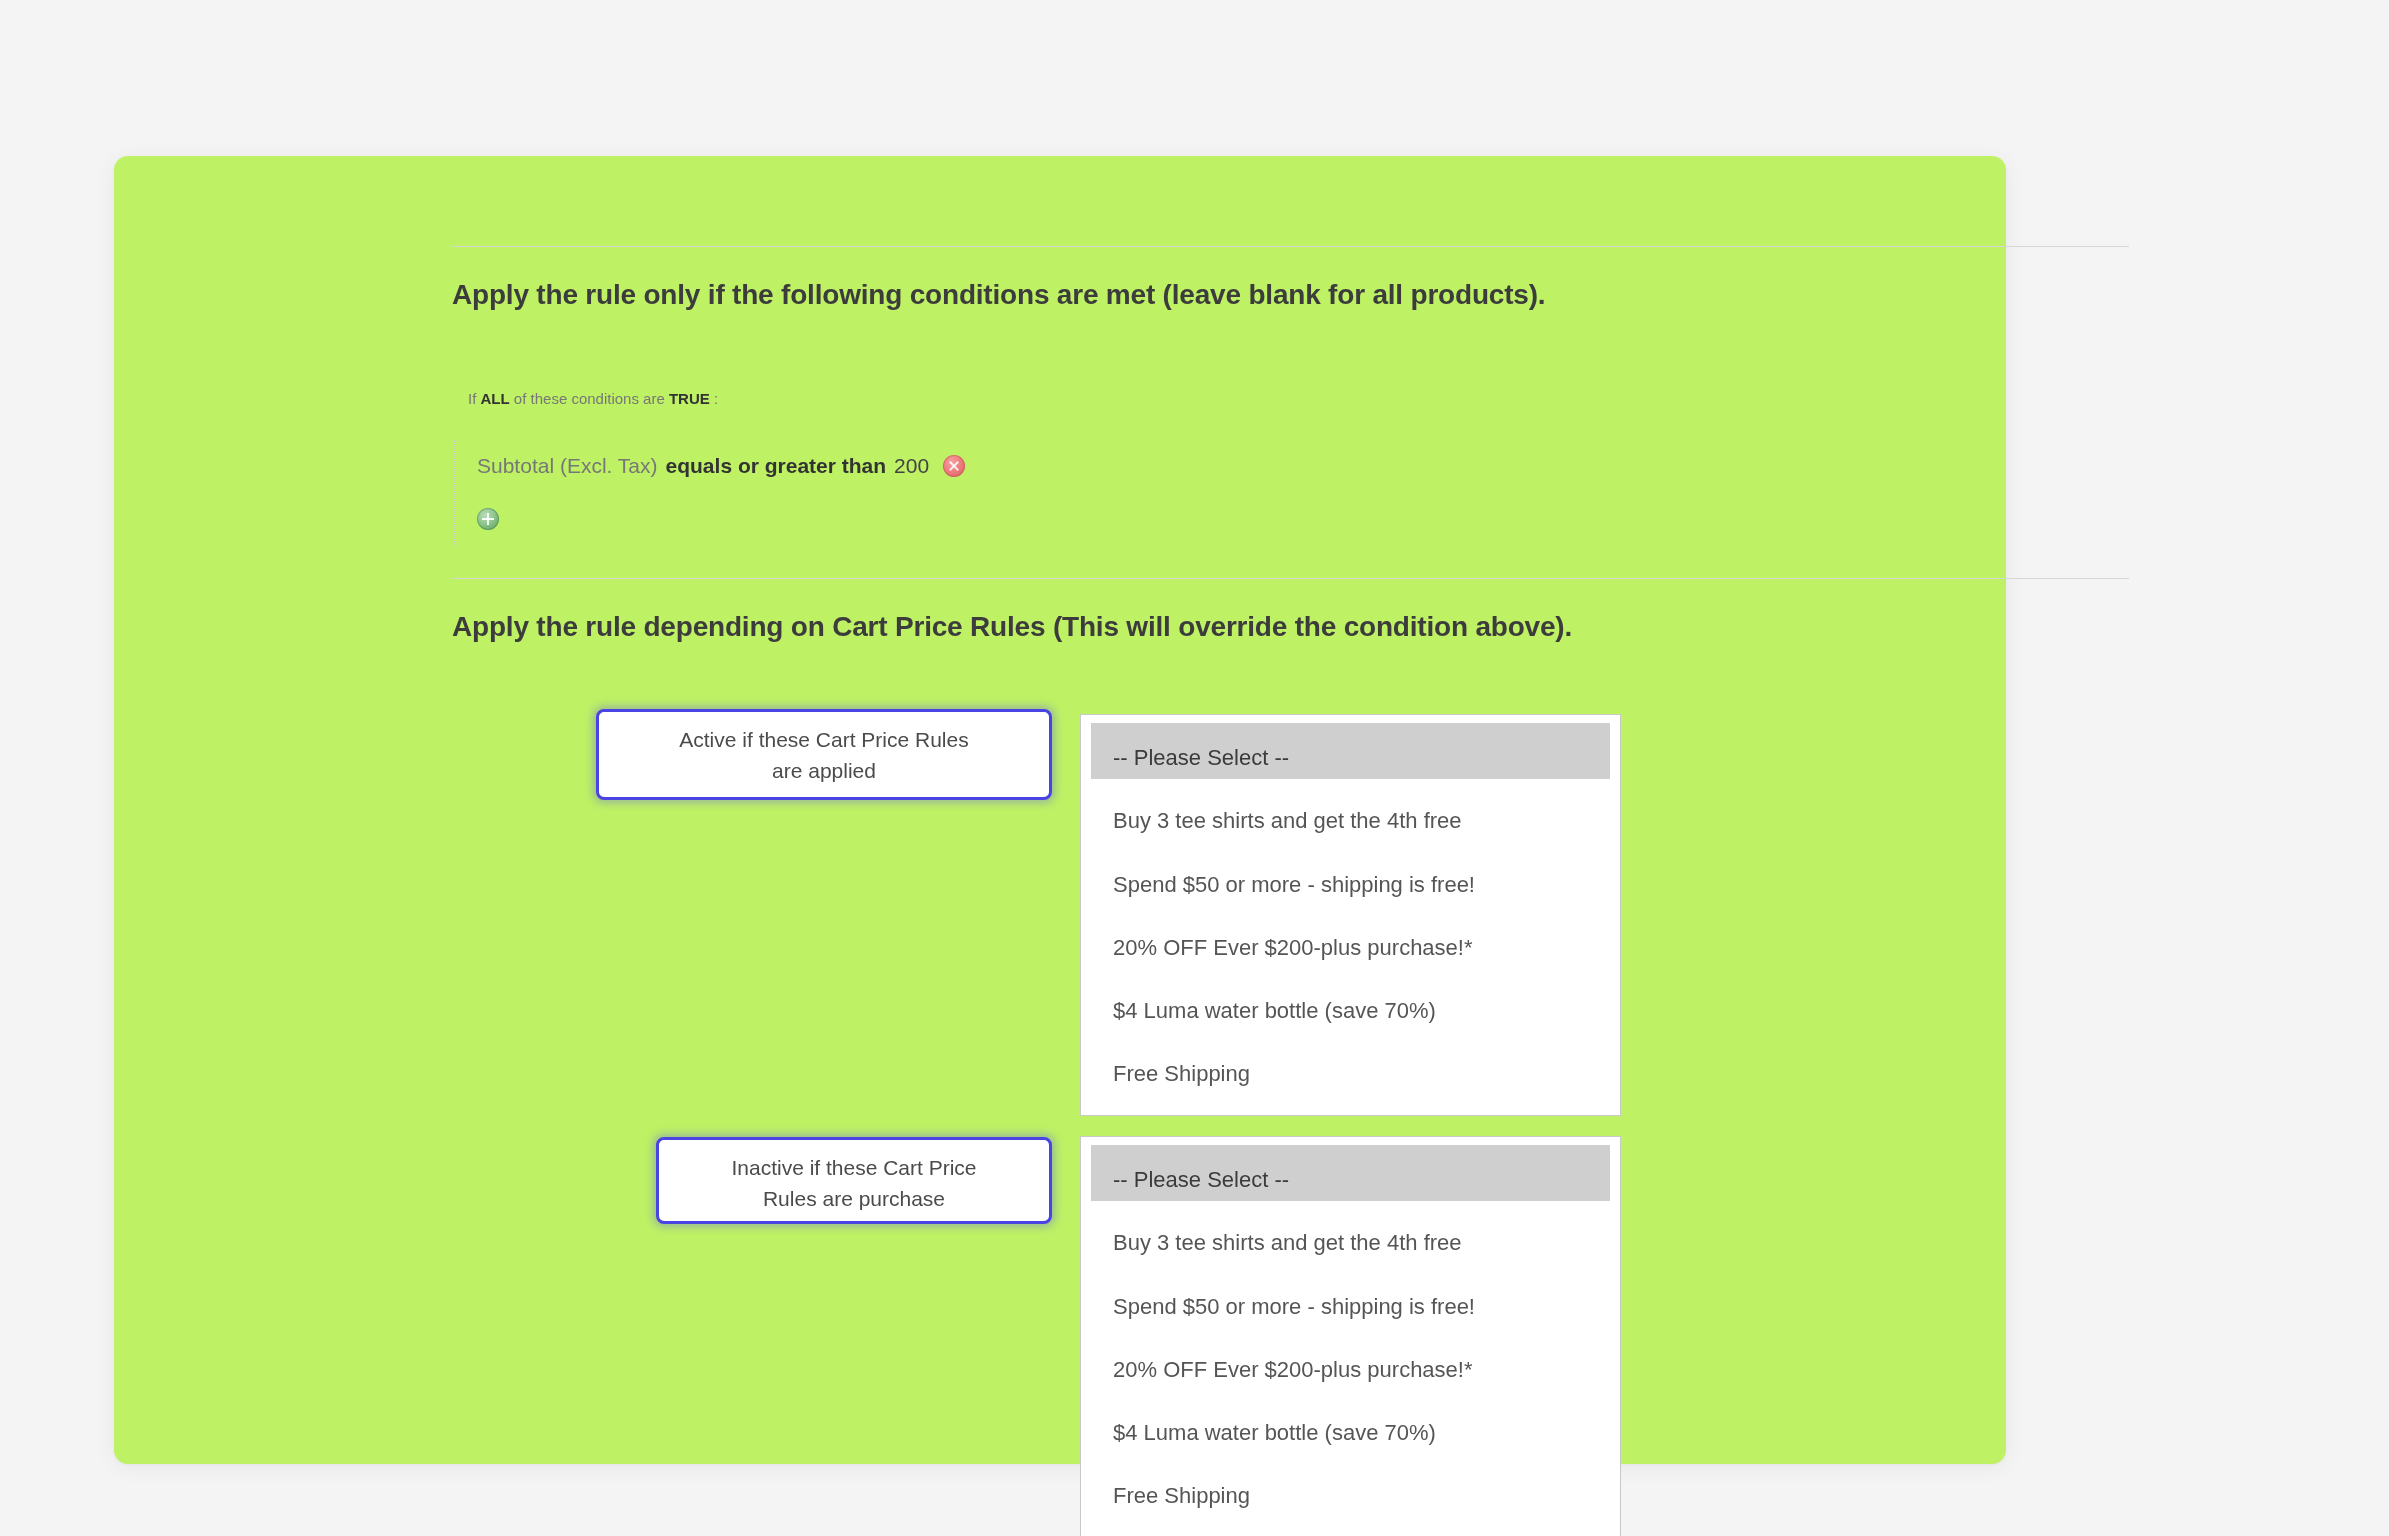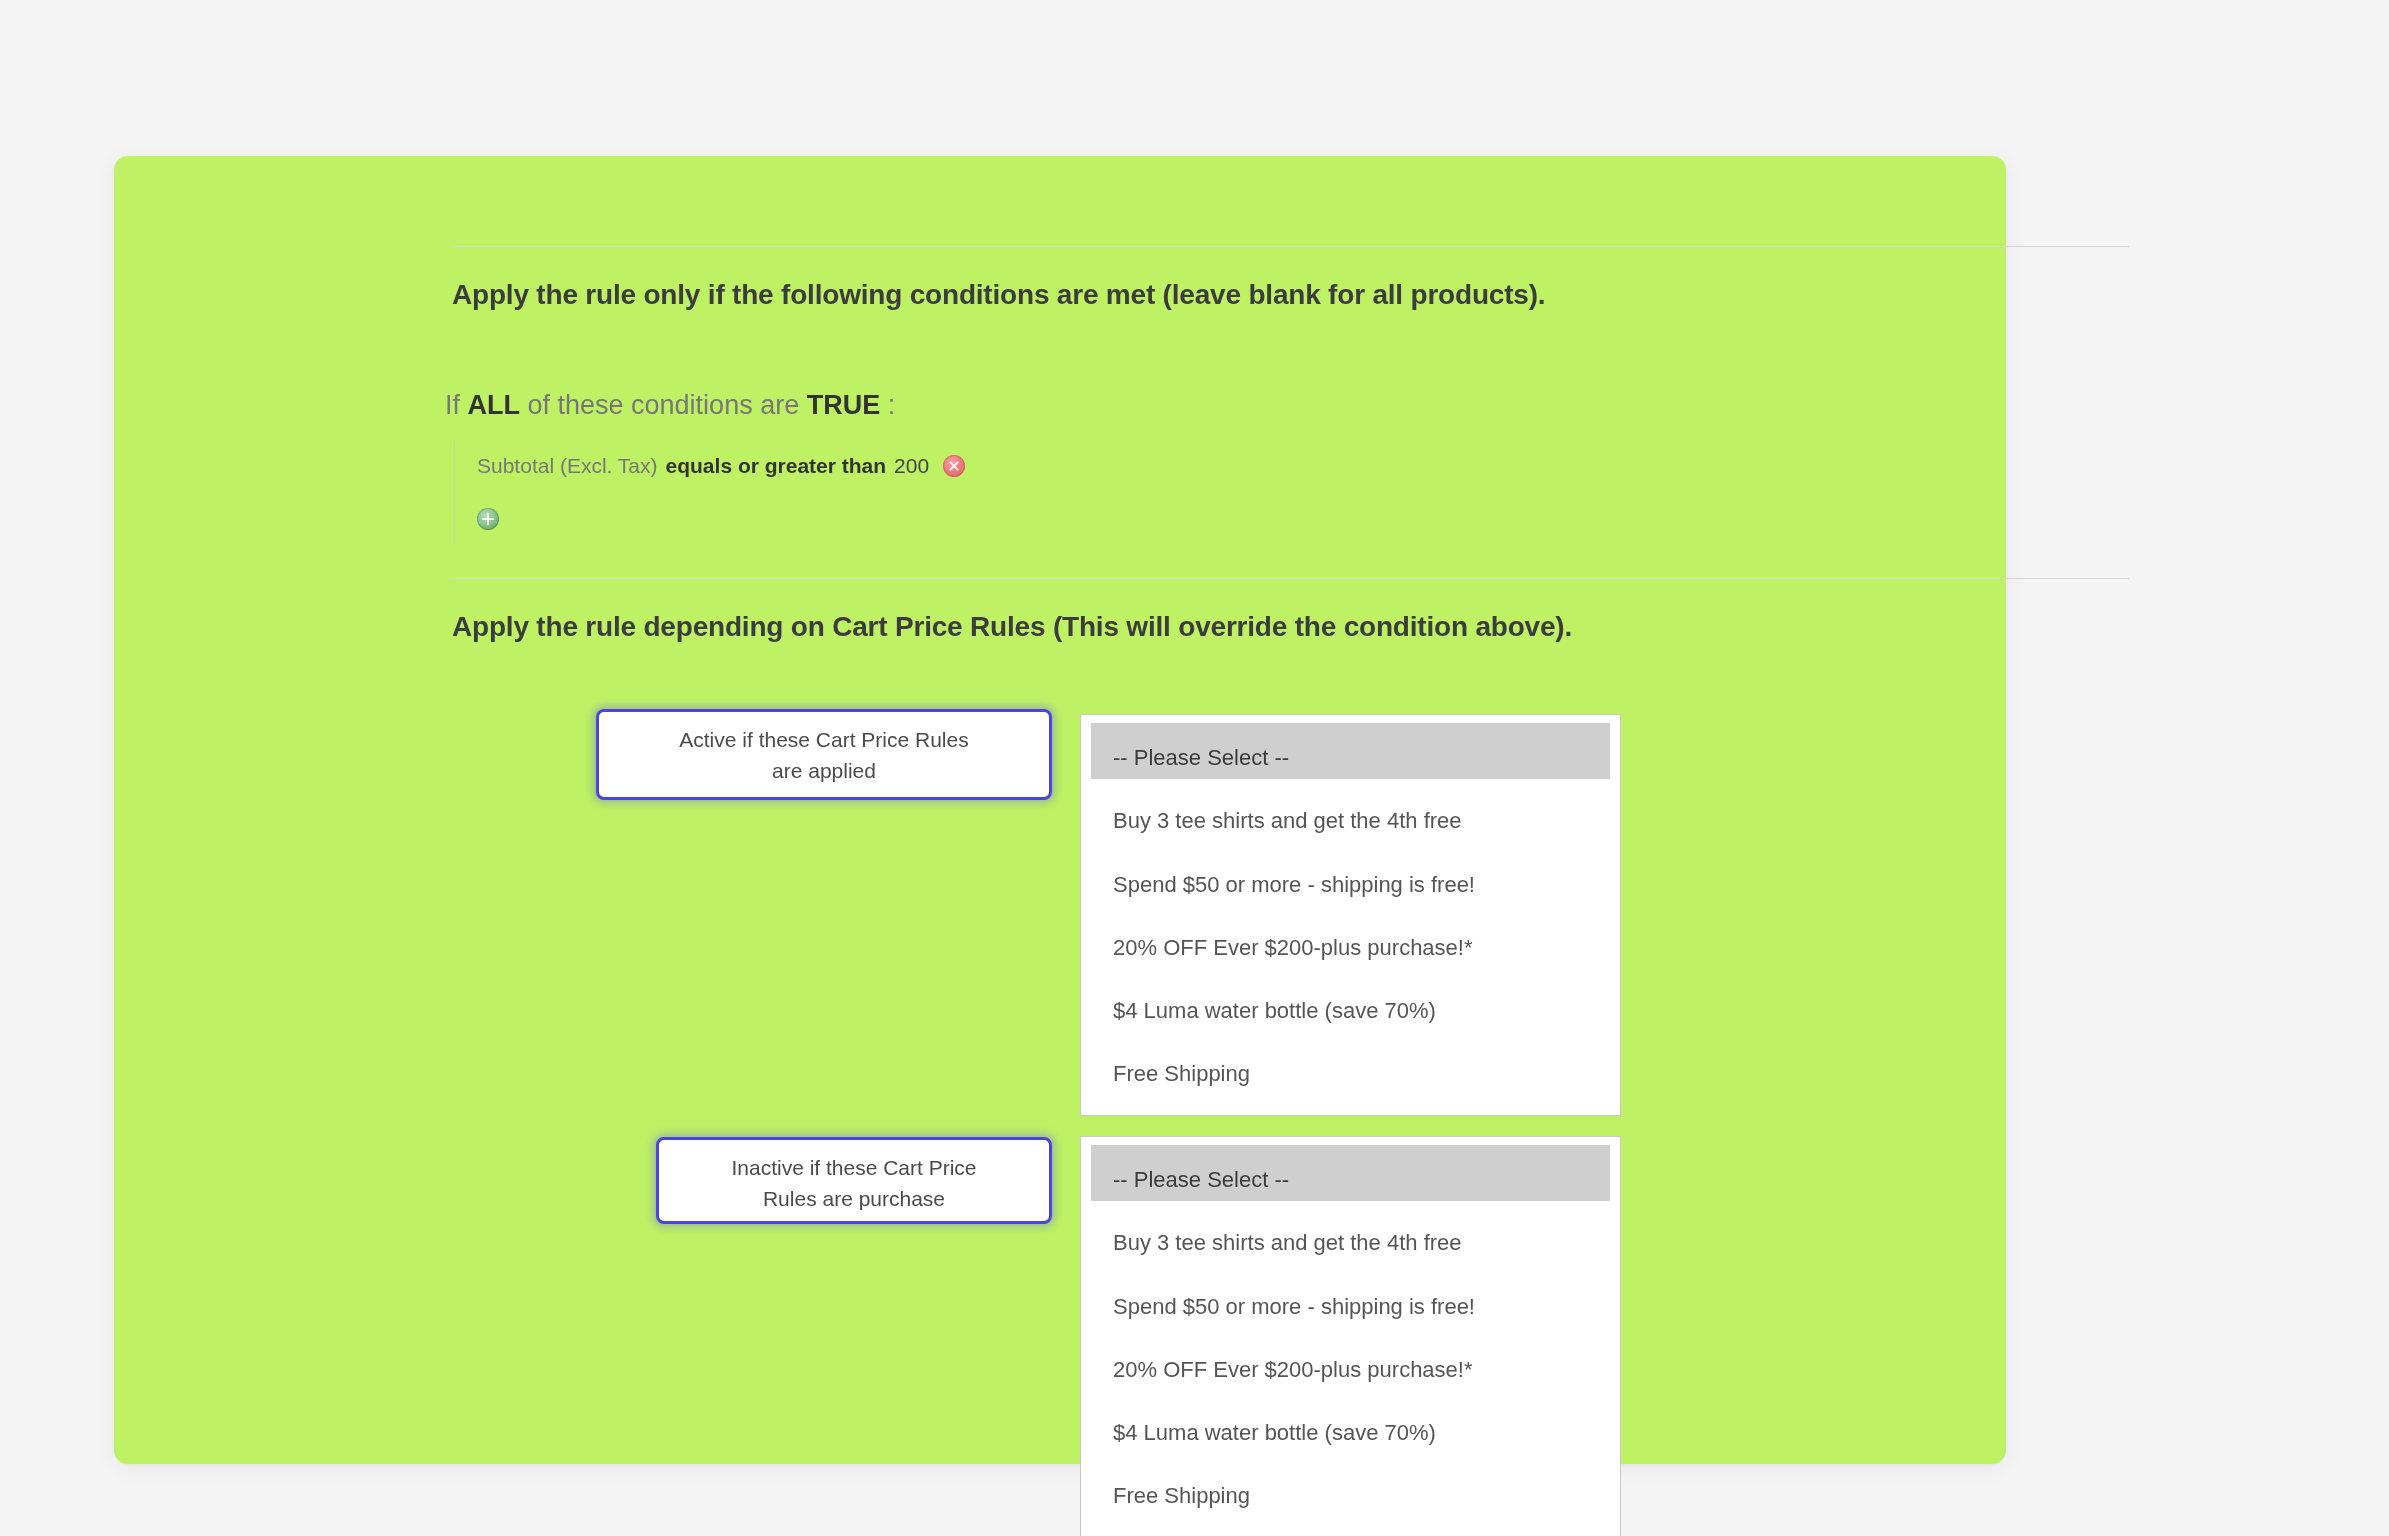--- a/index.html
+++ b/index.html
@@ -52,23 +52,23 @@
     width: 1678px;
     height: 1px;
     background: #d6d6d6;
   }
   #divider-conditions { top: 90px; }
   #divider-cartrules  { top: 422px; }
 
   
   .cond-root {
     position: absolute;
-    left: 331px;
+    left: 354px;
     top: 234px;
-    font-size: 27px;
+    font-size: 15px;
     color: #777777;
     white-space: nowrap;
   }
   .cond-root .lnk {
     color: #333333;
     font-weight: bold;
   }
   .cond-children {
     position: absolute;
     left: 340px;

